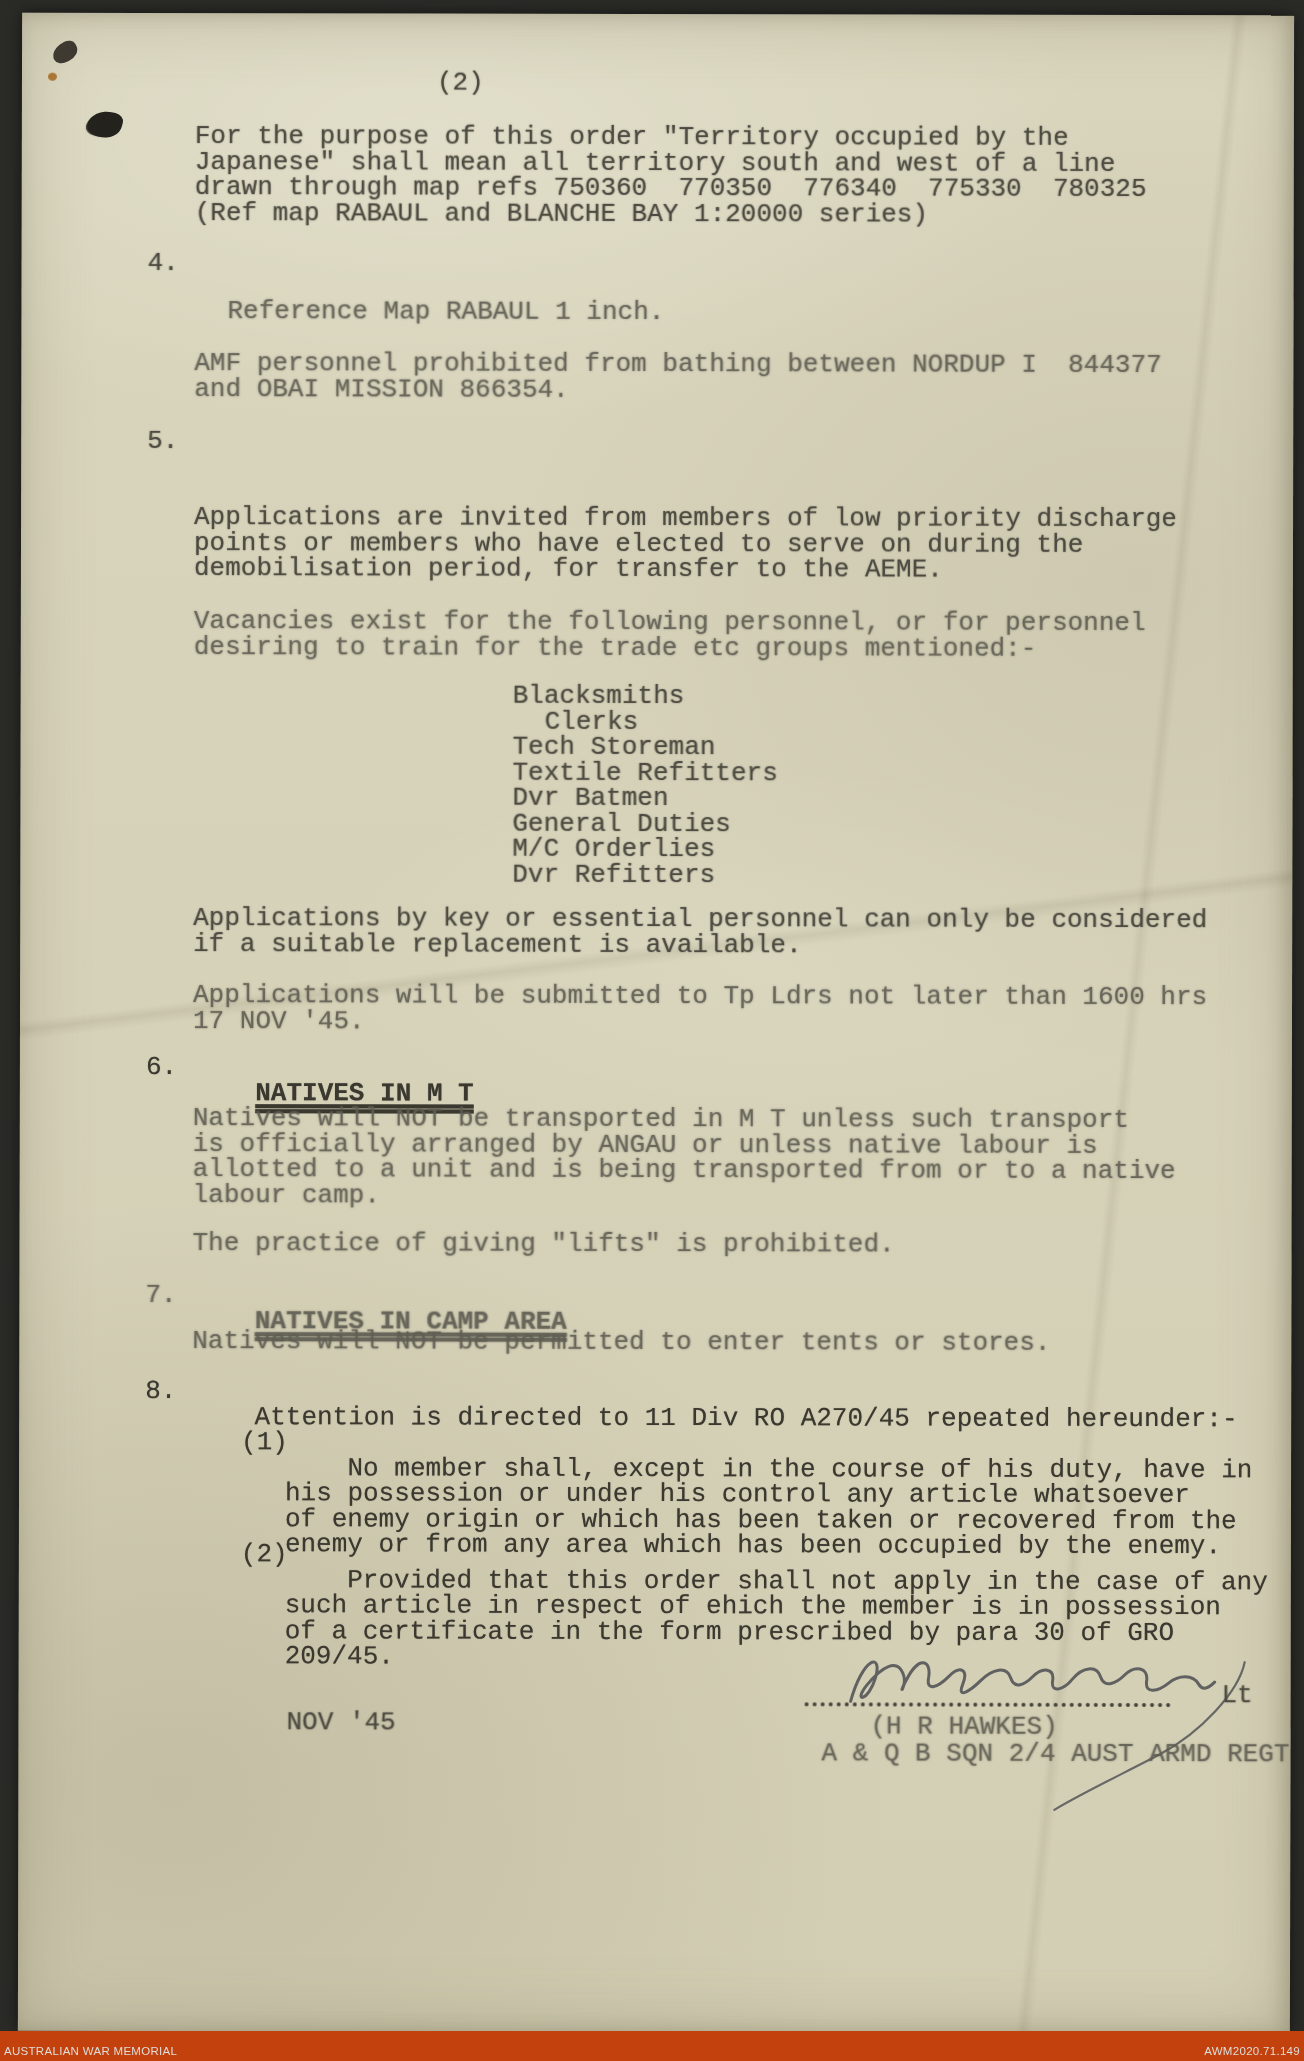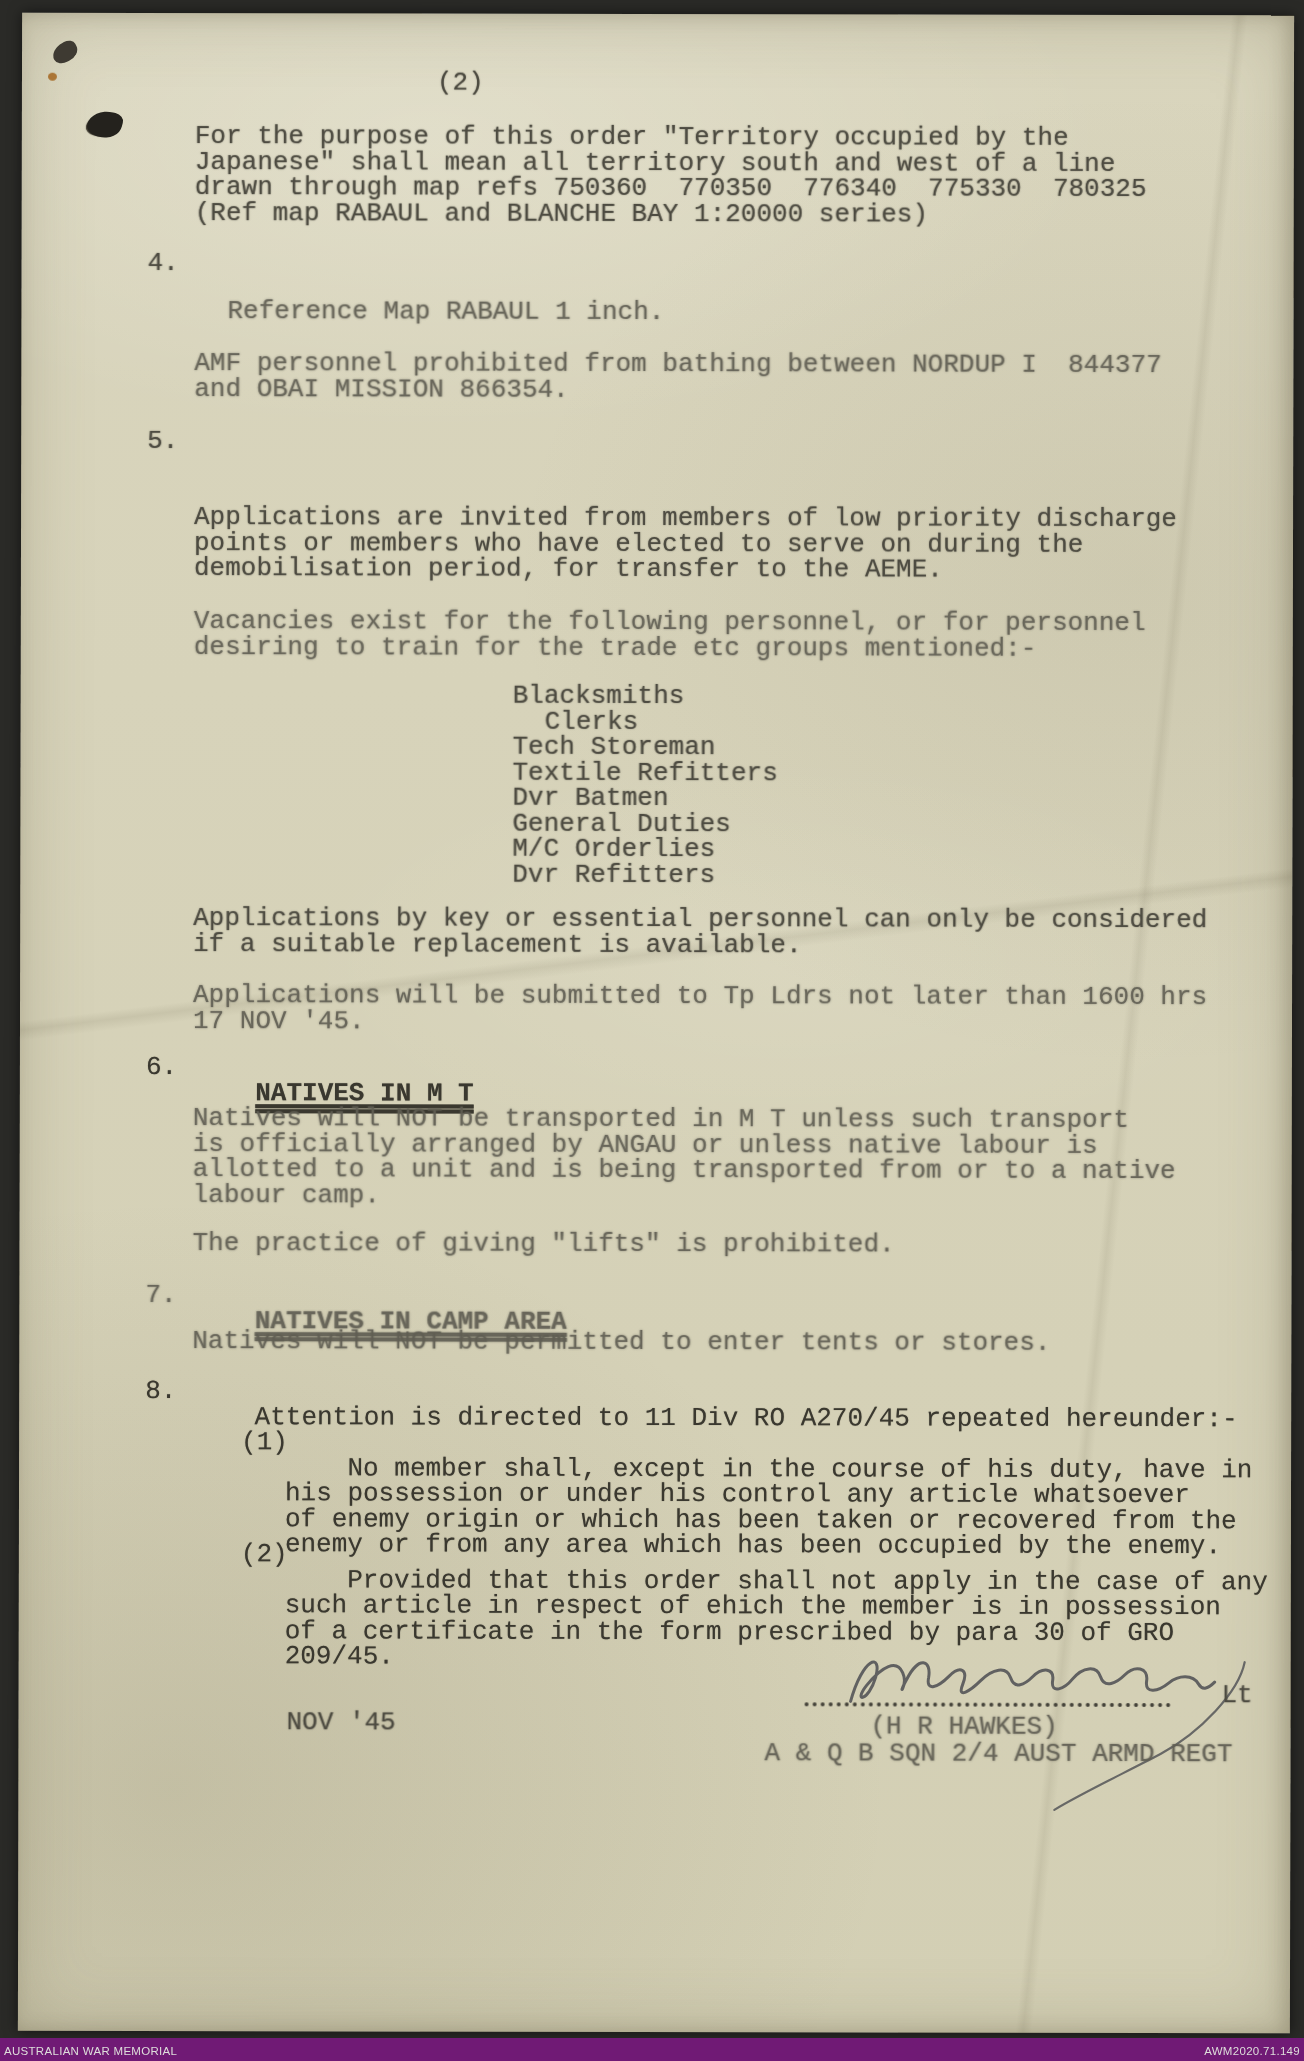--- a/index.html
+++ b/index.html
@@ -77,22 +77,22 @@
     opacity:0.85;filter:blur(0.4px);
   }
   .mark-blot{
     left:66px;top:98px;width:34px;height:27px;
     background:#24221d;
     border-radius:70% 30% 62% 38%;
     transform:rotate(14deg);
     box-shadow:-3px 2px 1px -2px #3a362c;
   }
   .bottom-strip{
-    position:absolute;left:0;right:0;bottom:0;height:23px;
-    background:#701a75;
+    position:absolute;left:0;right:0;bottom:0;height:30px;
+    background:#c2410c;
   }
   .footer-text{
     position:absolute;bottom:4px;
     font-family:"Liberation Sans",sans-serif;
     font-size:11.5px;
     color:#dededb;
     letter-spacing:0.3px;
   }
   .footer-left{left:4px;}
   .footer-right{right:4px;}
@@ -176,21 +176,21 @@
   </div>
 
   <svg class="sig-svg" style="left:790px;top:1625px;" width="470" height="190" viewBox="0 0 470 190" aria-label="signature">
     <path d="M42,62 C54,18 74,12 67,38 C60,62 44,64 58,46 C74,26 88,20 94,33 C100,46 87,60 98,40 C110,16 123,20 120,38 C117,53 130,47 140,37 C152,25 160,30 154,45 C148,60 162,51 172,41 C184,29 198,26 202,38 C206,50 216,45 224,37 C234,27 246,28 244,41 C242,55 256,49 264,39 C274,27 288,25 292,37 C296,49 308,43 316,35 C326,25 340,27 338,41 C336,55 350,51 360,43 C370,35 384,34 390,44 C394,51 400,48 406,42" fill="none" stroke="#4c4e52" stroke-width="3" stroke-linecap="round" opacity="0.85"></path>
     <path d="M436,22 C430,52 392,92 352,114 C314,134 272,154 246,170" fill="none" stroke="#4c4e52" stroke-width="2.2" stroke-linecap="round" opacity="0.8"></path>
   </svg>
 
   <div class="dotline" style="left:786px;top:1666px;width:366px;height:22px;"></div>
   <div class="ink med" style="left:1168px;top:1668px;margin-left:35px;">Lt</div>
   <div class="ink light" style="left:852px;top:1700px;">(H R HAWKES)</div>
-  <div class="ink light" style="left:746px;top:1727px;text-align:right;">A &amp; Q B SQN 2/4 AUST ARMD REGT</div>
+  <div class="ink light" style="left:803px;top:1727px;text-align:right;">A &amp; Q B SQN 2/4 AUST ARMD REGT</div>
   <div class="ink med" style="left:268px;top:1697px;">NOV '45</div>
 
 </div>
 
 <div class="bottom-strip">
   <div class="footer-text footer-left">AUSTRALIAN WAR MEMORIAL</div>
   <div class="footer-text footer-right">AWM2020.71.149</div>
 </div>
 
 </body></html>

